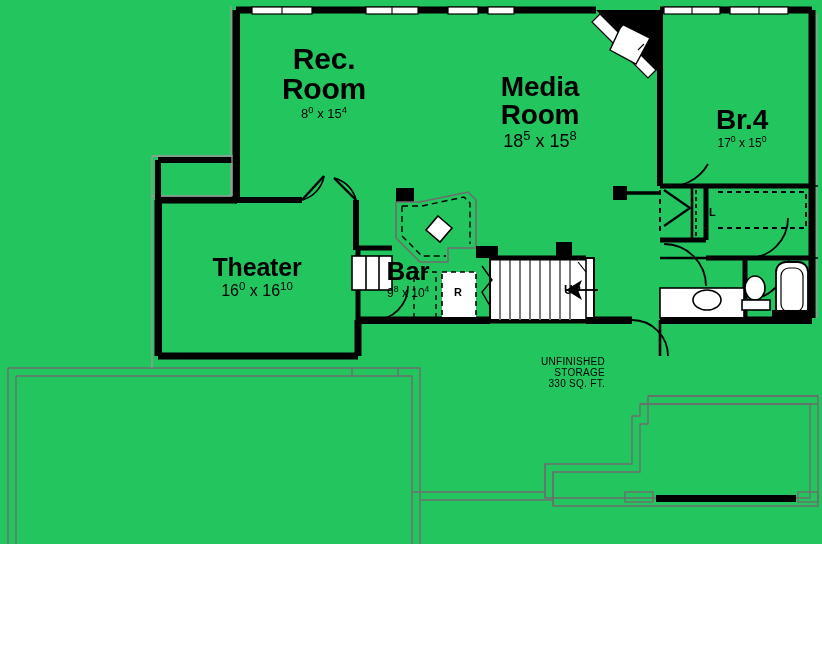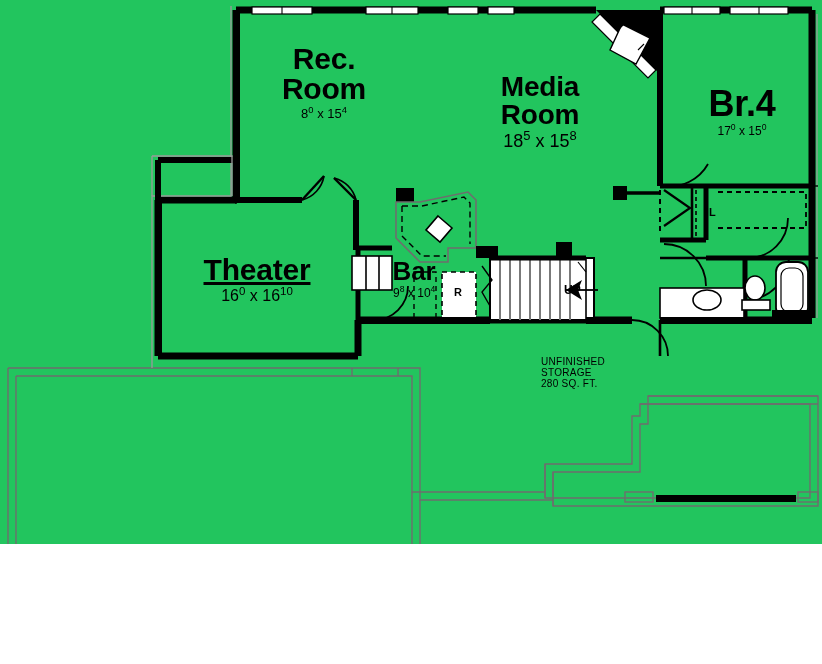--- a/index.html
+++ b/index.html
@@ -41,21 +41,21 @@
     margin-top: 3px;
     letter-spacing: 0px;
   }
   .room-dims sup {
     font-size: 0.72em;
     vertical-align: super;
     line-height: 0;
   }
   .note-label {
     position: absolute;
-    text-align: left;
+    text-align: right;
     color: #000000;
     font-size: 10px;
     line-height: 11px;
     letter-spacing: 0.3px;
     white-space: nowrap;
     user-select: none;
   }
   .tiny-label {
     position: absolute;
     color: #000000;
@@ -349,56 +349,56 @@
       <span>Room</span>
     </div>
     <div class="room-dims" style="font-size:18px;">
       <span>18</span><sup>5</sup>
       <span>x</span>
       <span>15</span><sup>8</sup>
     </div>
   </div>
 
   <div class="room-label" style="left:742px; top:86px; transform:translateX(-50%);">
-    <div class="room-name" style="font-size:36px;">
+    <div class="room-name" style="font-size:28px;margin-top:20px;">
       <span>Br.4</span>
     </div>
     <div class="room-dims" style="font-size:12px;">
       <span>17</span><sup>0</sup>
       <span>x</span>
       <span>15</span><sup>0</sup>
     </div>
   </div>
 
   <div class="room-label" style="left:257px; top:255px; transform:translateX(-50%);">
-    <div class="room-name" style="font-size:30px;text-decoration:underline;">
+    <div class="room-name" style="font-size:25px;">
       <span>Theater</span>
     </div>
     <div class="room-dims" style="font-size:16px;">
       <span>16</span><sup>0</sup>
       <span>x</span>
       <span>16</span><sup>10</sup>
     </div>
   </div>
 
-  <div class="room-label" style="left:408px; top:258px; transform:translateX(-50%);margin-left:6px;">
+  <div class="room-label" style="left:408px; top:258px; transform:translateX(-50%);">
     <div class="room-name" style="font-size:26px;">
       <span>Bar</span>
     </div>
     <div class="room-dims" style="font-size:12px;text-align:right;">
       <span>9</span><sup>8</sup>
       <span>x</span>
       <span>10</span><sup>4</sup>
     </div>
   </div>
 
   <div class="note-label" style="left:573px; top:356px; transform:translateX(-50%);">
     <div>UNFINISHED</div>
     <div>STORAGE</div>
-    <div>280 SQ. FT.</div>
+    <div>330 SQ. FT.</div>
   </div>
 
   <div class="dir-label" style="left:564px; top:283px;text-align:center;">UP</div>
 
   <div class="tiny-label" style="left:454px; top:286px; font-weight:bold;">R</div>
 
   <div class="tiny-label" style="left:709px; top:206px; font-weight:bold;">L</div>
 
 </div>
 

